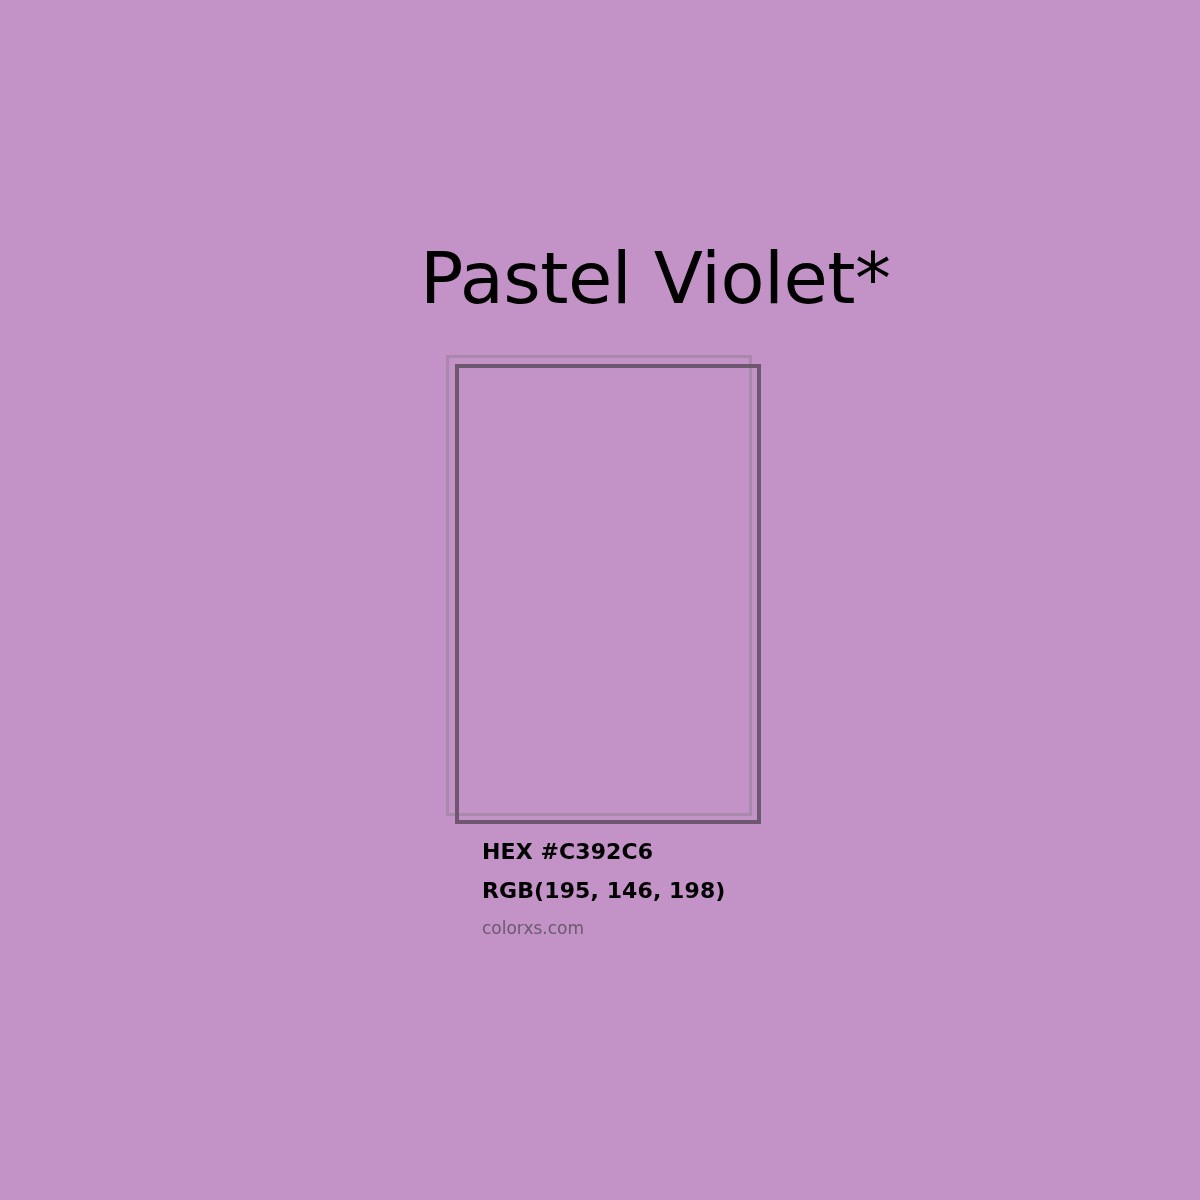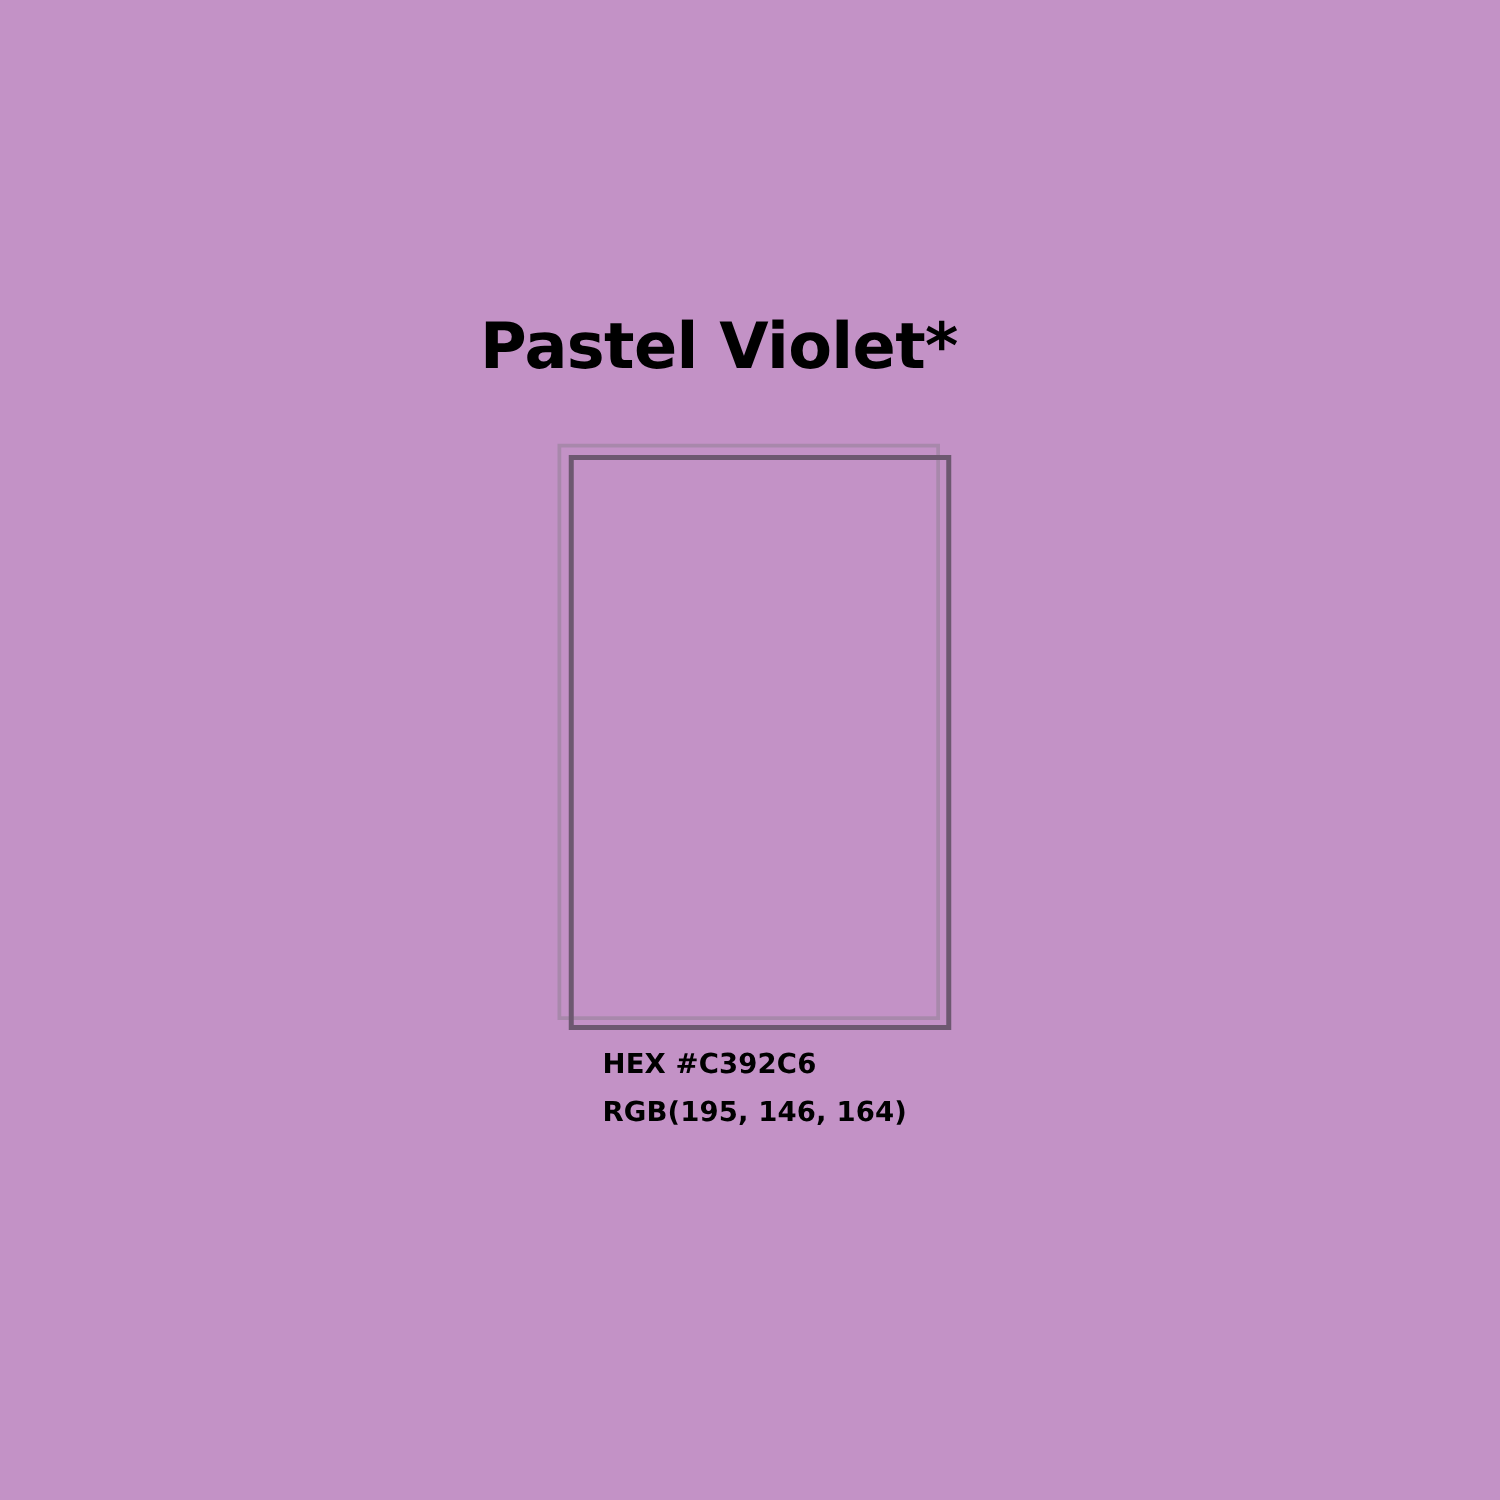--- a/index.html
+++ b/index.html
@@ -17,24 +17,24 @@
   #page {
     position: relative;
     width: 1200px;
     height: 1200px;
     background: #c392c6;
   }
 
   
   #color-title {
     position: absolute;
-    left: 384px;
+    left: 420px;
     top: 247px;
-    font-size: 51px;
-    font-weight: bold;
+    font-size: 72px;
+    font-weight: normal;
     letter-spacing: -0.5px;
     color: #000000;
     line-height: 62px;
     white-space: nowrap;
   }
 
   
   #swatch-area {
     position: absolute;
     left: 0;
@@ -94,16 +94,17 @@
 
   <div id="color-title" style="color: rgb(0, 0, 0);">Pastel Violet*</div>
 
   <div id="swatch-area">
     <div class="swatch-frame" id="swatch-frame-outer" style="border-color: rgb(168, 136, 171);"></div>
     <div class="swatch-frame" id="swatch-frame-inner" style="border-color: rgb(109, 88, 112);"></div>
   </div>
 
   <div id="info-block">
     <div class="info-line" style="color: rgb(0, 0, 0);">HEX #C392C6</div>
-    <div class="info-line" style="color: rgb(0, 0, 0);">RGB(195, 146, 164)</div>
+    <div class="info-line" style="color: rgb(0, 0, 0);">RGB(195, 146, 198)</div>
+    <div id="watermark" style="color: rgb(107, 90, 110);">colorxs.com</div>
   </div>
 
 </div>
 
 </body></html>

